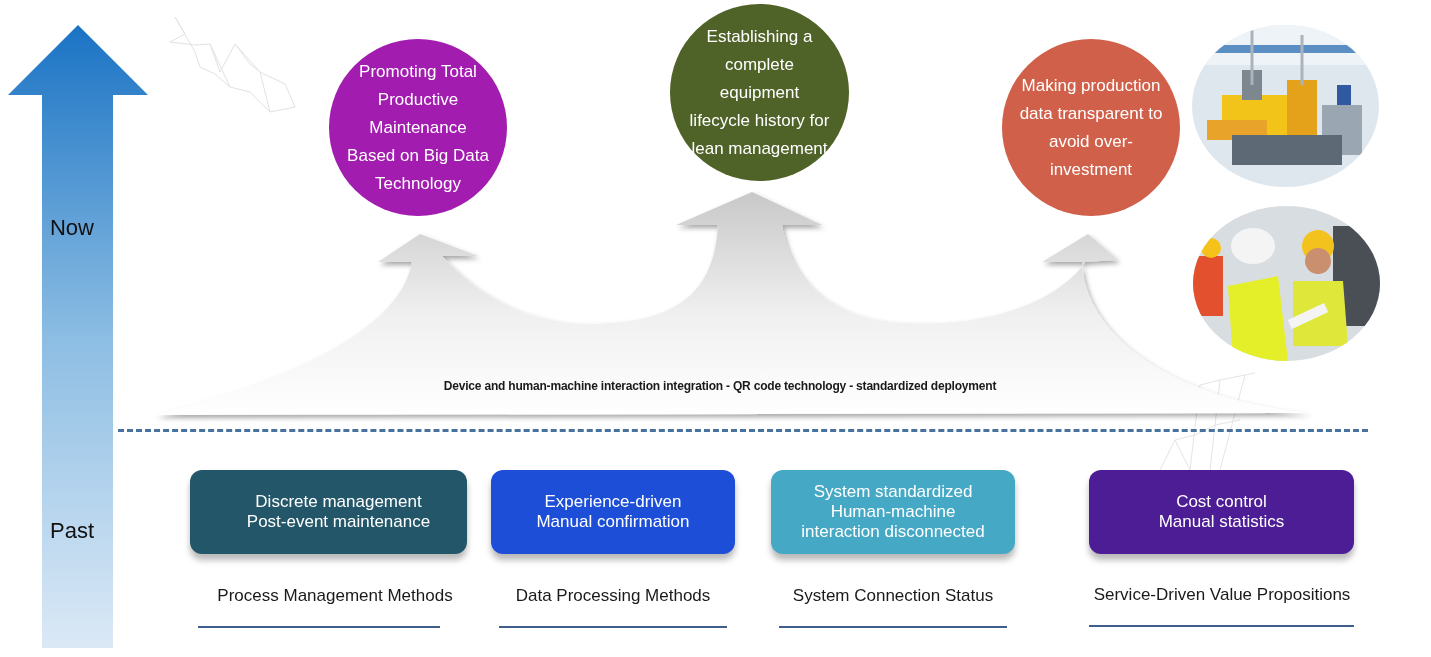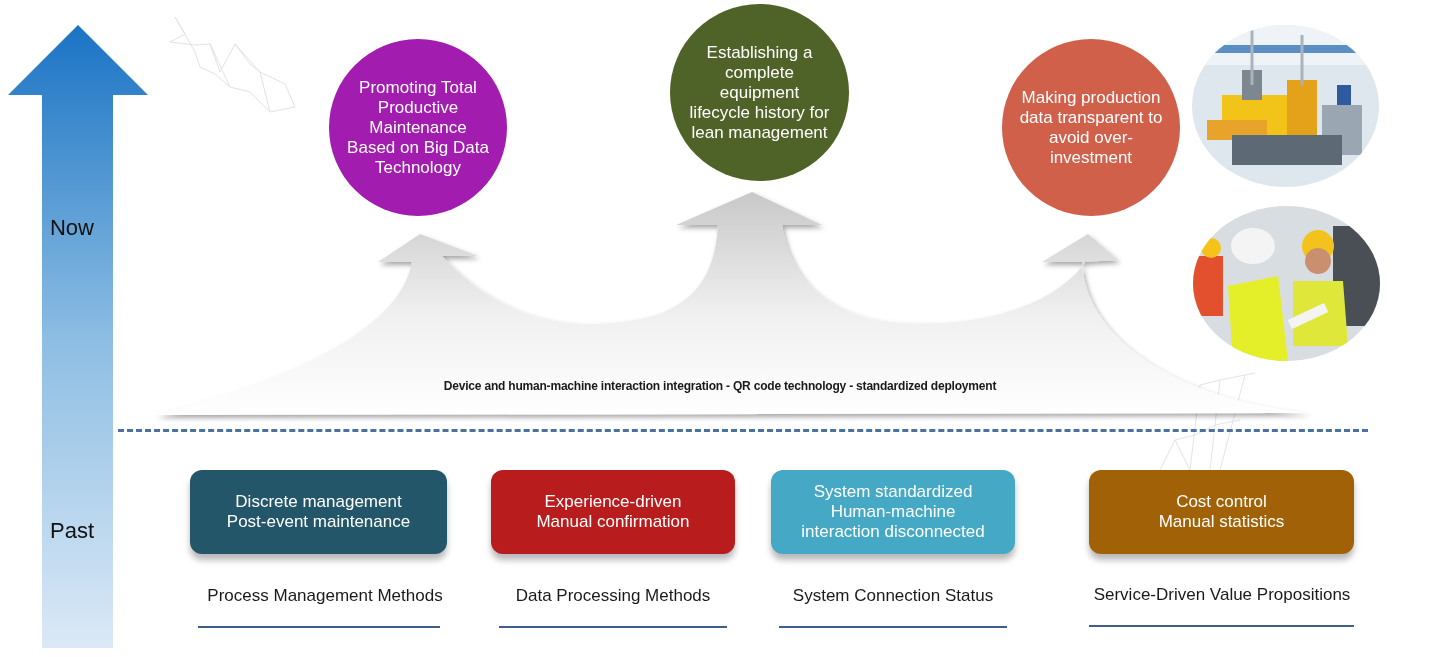--- a/index.html
+++ b/index.html
@@ -8,21 +8,21 @@
   
   #timeline-svg { position:absolute; left:0; top:0; width:160px; height:657px; }
   .tl-label { position:absolute; width:60px; left:42px; text-align:center; font-size:22px; color:#111; }
 
   
   .net { position:absolute; }
 
   
   #growth-svg { position:absolute; left:0; top:0; width:1431px; height:657px; }
 
-  .circle { position:absolute; border-radius:50%; display:flex; align-items:center; justify-content:center; text-align:center; color:#fff; font-size:17px; line-height:20px; box-sizing:border-box; padding:0 14px; }
+  .circle { position:absolute; border-radius:50%; display:flex; align-items:center; justify-content:center; text-align:center; color:#fff; font-size:17px; line-height:28px; box-sizing:border-box; padding:0 14px; }
   .photo { position:absolute; border-radius:50%; overflow:hidden; }
 
   .banner { position:absolute; left:150px; width:1140px; top:379px; text-align:center; font-size:12px; color:#1a1a1a; font-weight:bold; letter-spacing:-0.2px; }
 
   .divider { position:absolute; left:118px; top:429px; width:1250px; height:0; border-top:3px dashed #4a72a0; }
 
   .box { position:absolute; top:470px; height:84px; border-radius:12px; color:#fff; display:flex; align-items:center; justify-content:center; text-align:center; font-size:17px; line-height:20px; box-shadow:0 6px 6px rgba(0,0,0,0.28); }
   .caption { position:absolute; top:586px; text-align:center; font-size:17px; color:#1a1a1a; }
   .underline { position:absolute; top:626px; height:0; border-top:2px solid #3f5f8a; }
 </style>
@@ -125,47 +125,47 @@
     <circle cx="125" cy="55" r="13" fill="#c98f6e"></circle>
     <path d="M100,75 L150,75 L155,140 L100,140 Z" fill="#dfe83a"></path>
     <rect x="95" y="105" width="40" height="10" fill="#f4f4f4" transform="rotate(-25 115 110)"></rect>
   </svg>
 </div>
 
 <div class="banner">Device and human-machine interaction integration - QR code technology - standardized deployment</div>
 
 <div class="divider"></div>
 
-<div class="box" style="left: 190px; width: 257px; background: rgb(36, 86, 105);">
+<div class="box" style="left: 190px; width: 257px; background: rgb(36, 86, 105); padding-left: 20px;">
   <div>
     <div>Discrete management</div>
     <div>Post-event maintenance</div>
   </div>
 </div>
-<div class="box" style="left: 491px; width: 244px; background: #b91c1c;">
+<div class="box" style="left: 491px; width: 244px; background: #1d4ed8;">
   <div>
     <div>Experience-driven</div>
     <div>Manual confirmation</div>
   </div>
 </div>
 <div class="box" style="left: 771px; width: 244px; background: rgb(69, 168, 197);">
   <div>
     <div>System standardized</div>
     <div>Human-machine</div>
     <div>interaction disconnected</div>
   </div>
 </div>
-<div class="box" style="left: 1089px; width: 265px; background: #a16207;">
+<div class="box" style="left: 1089px; width: 265px; background: #4c1d95;">
   <div>
     <div>Cost control</div>
     <div>Manual statistics</div>
   </div>
 </div>
 
-<div class="caption" style="left:196px;width:258px;">Process Management Methods</div>
+<div class="caption" style="left:206px;width:258px;">Process Management Methods</div>
 <div class="caption" style="left:491px;width:244px;">Data Processing Methods</div>
 <div class="caption" style="left:771px;width:244px;">System Connection Status</div>
 <div class="caption" style="left:1082px;width:280px;top:585px;">Service-Driven Value Propositions</div>
 
 <div class="underline" style="left:198px;width:242px;"></div>
 <div class="underline" style="left:499px;width:228px;"></div>
 <div class="underline" style="left:779px;width:228px;"></div>
 <div class="underline" style="left:1089px;width:265px;top:625px;"></div>
 
 </body></html>

